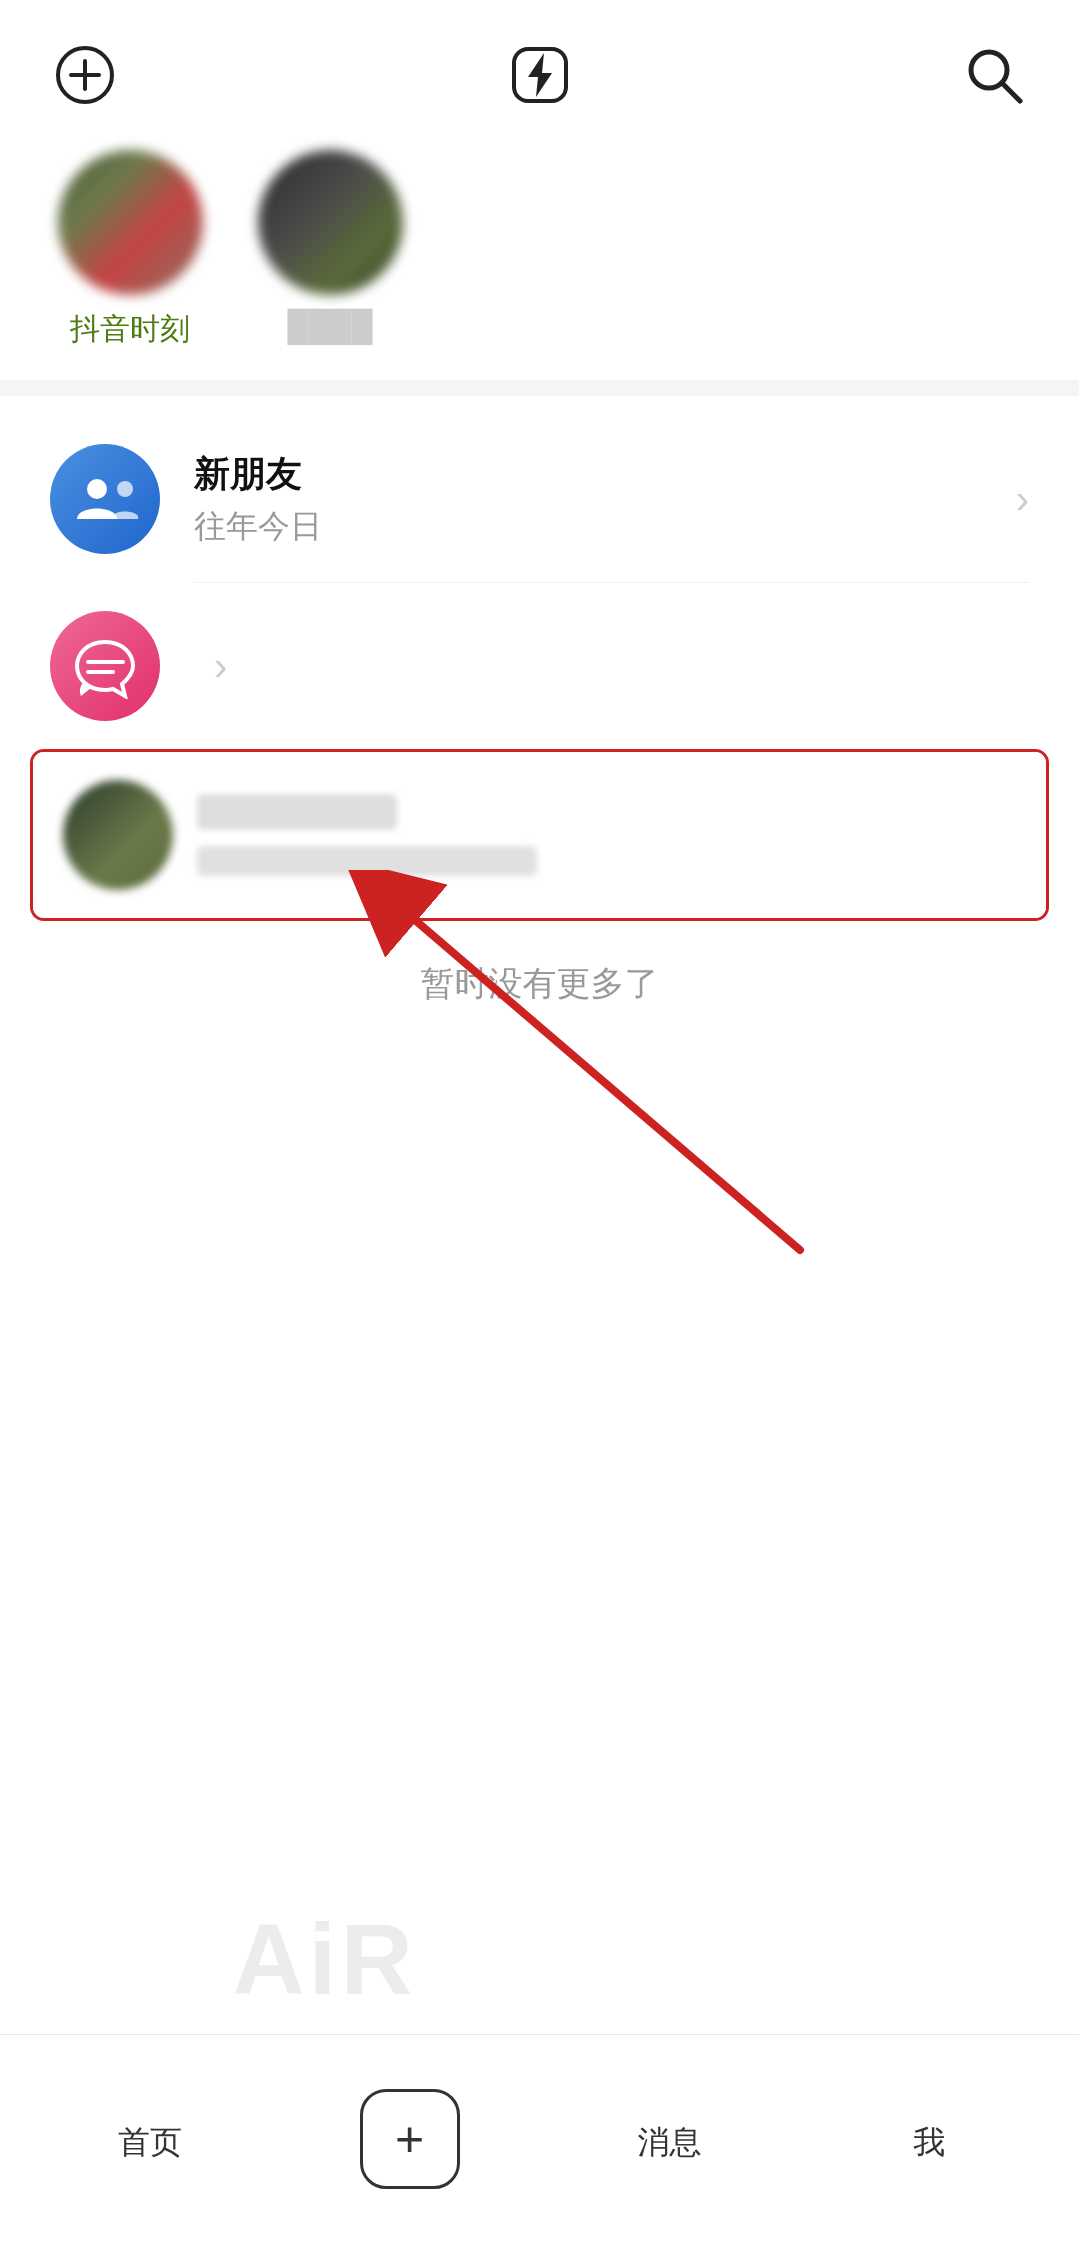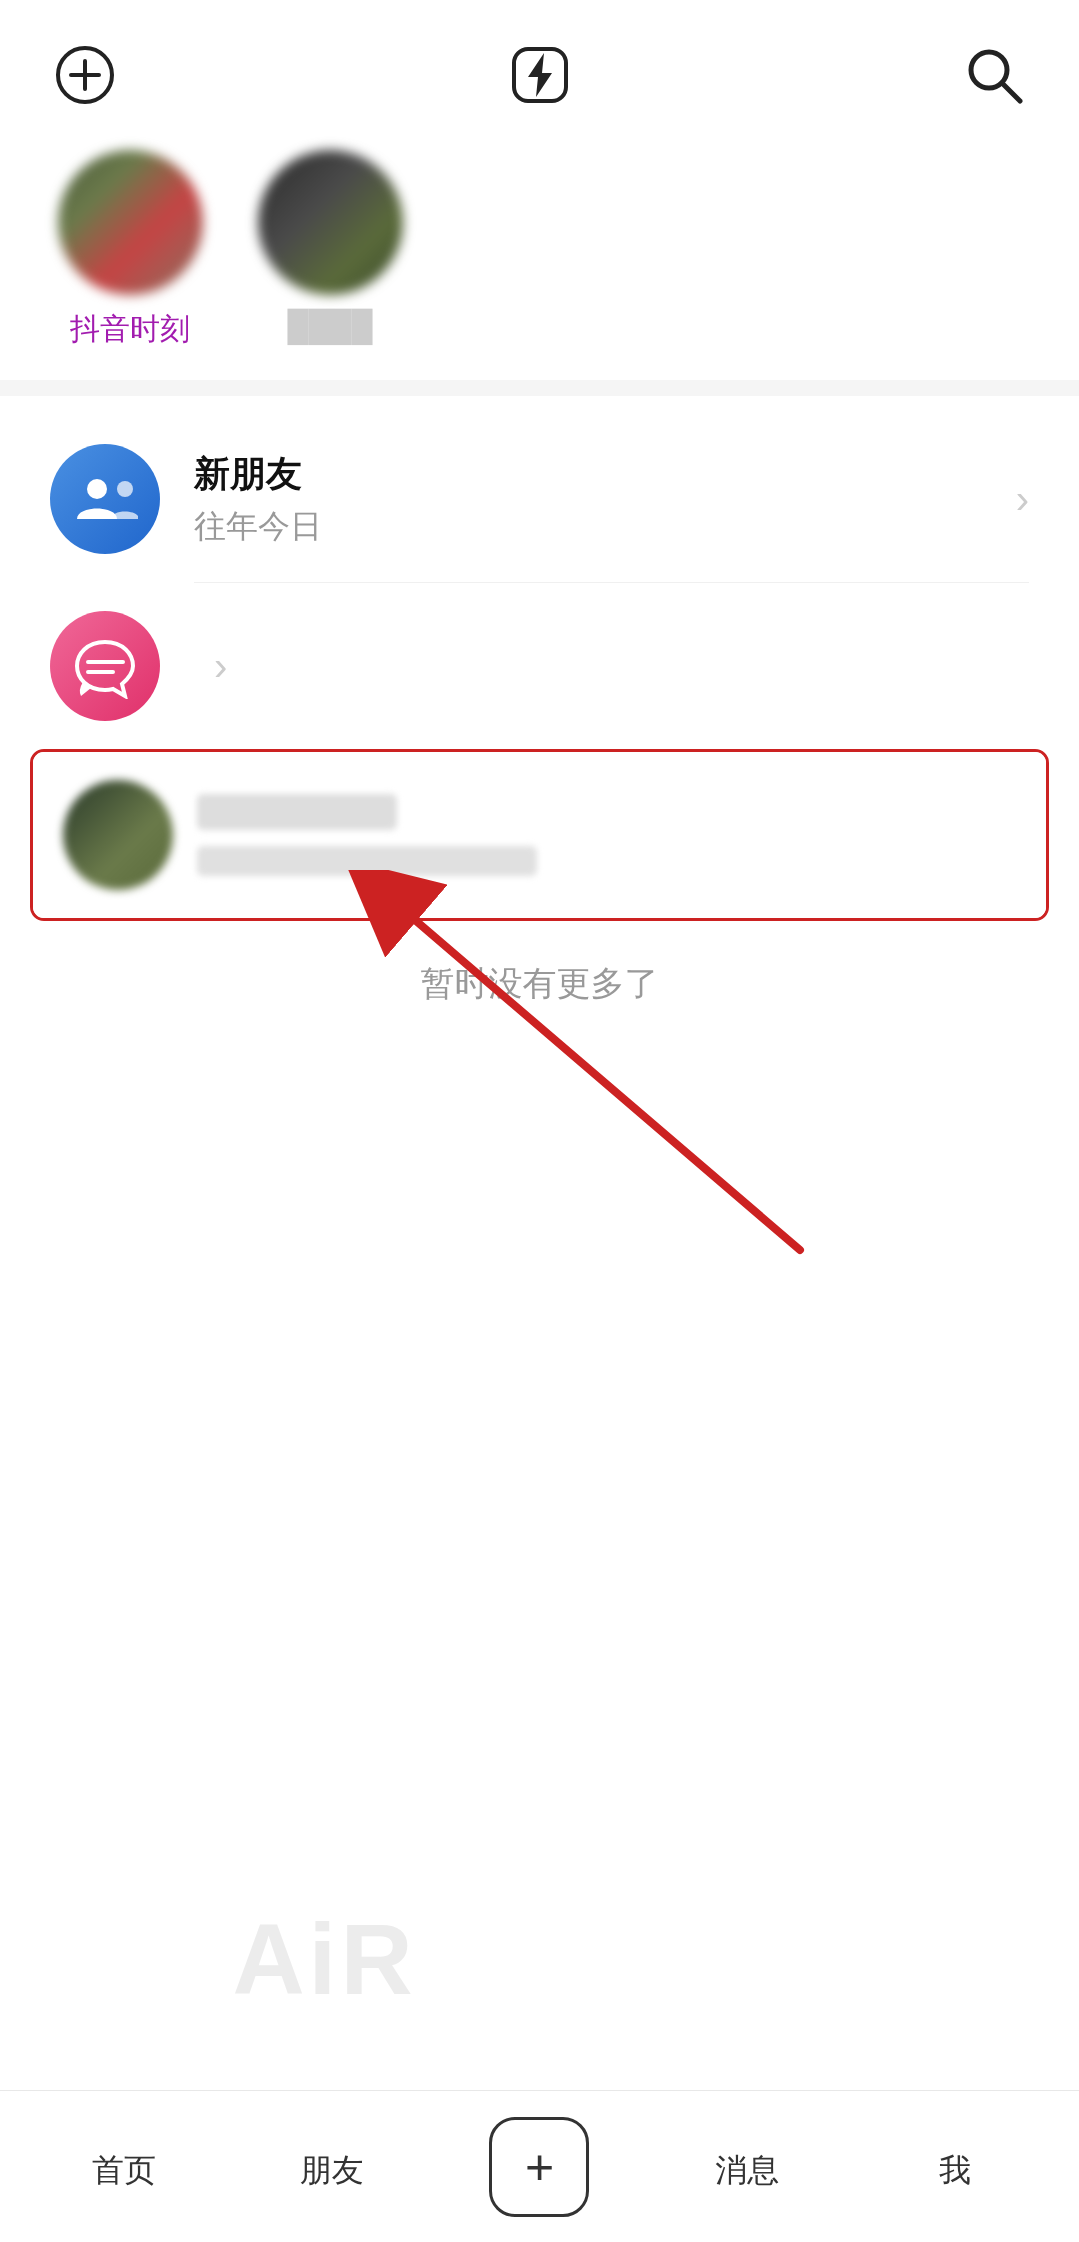--- a/index.html
+++ b/index.html
@@ -71,21 +71,21 @@
       filter: blur(6px);
     }
     .story-avatar.grey-gear {
       background: #e8e8e8;
       display: flex;
       align-items: center;
       justify-content: center;
     }
     .story-label {
       font-size: 30px;
-      color: #a21caf;
+      color: #4d7c0f;
       text-align: center;
     }
     .story-avatar.pink-circle::after {
       content: '';
       position: absolute;
       bottom: 4px;
       right: 4px;
       width: 36px;
       height: 36px;
       background: #e83040;
@@ -203,21 +203,21 @@
       height: 400px;
       pointer-events: none;
     }
 
     
     .bottom-nav {
       position: absolute;
       bottom: 0;
       left: 0;
       right: 0;
-      height: 152px;
+      height: 208px;
       background: #fff;
       border-top: 1px solid #e8e8e8;
       display: flex;
       align-items: center;
       justify-content: space-around;
       padding: 0 20px;
     }
     .nav-item {
       display: flex;
       flex-direction: column;
@@ -368,23 +368,20 @@
 
 <div class="air-watermark">
   <span class="air-text">AiR</span>
 </div>
 
 <div class="bottom-nav">
   <div class="nav-item">
     <span class="nav-label">首页</span>
   </div>
   <div class="nav-item">
-    <span class="nav-label">朋友</span>
-  </div>
-  <div class="nav-item">
     <div class="nav-center-btn">
       <span class="plus">+</span>
     </div>
   </div>
   <div class="nav-item">
     <span class="nav-label">消息</span>
   </div>
   <div class="nav-item">
     <span class="nav-label">我</span>
   </div>

